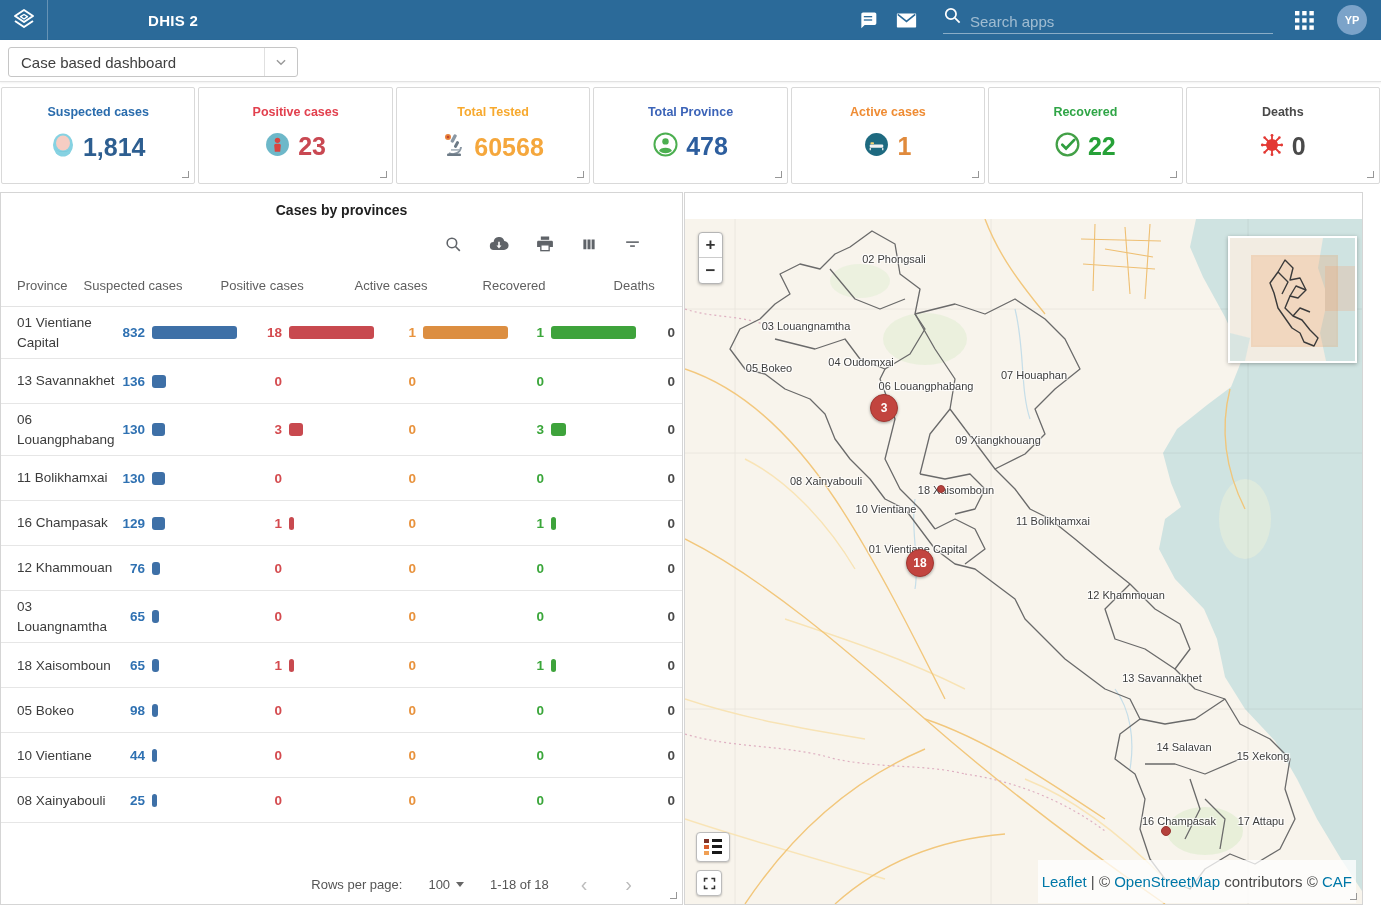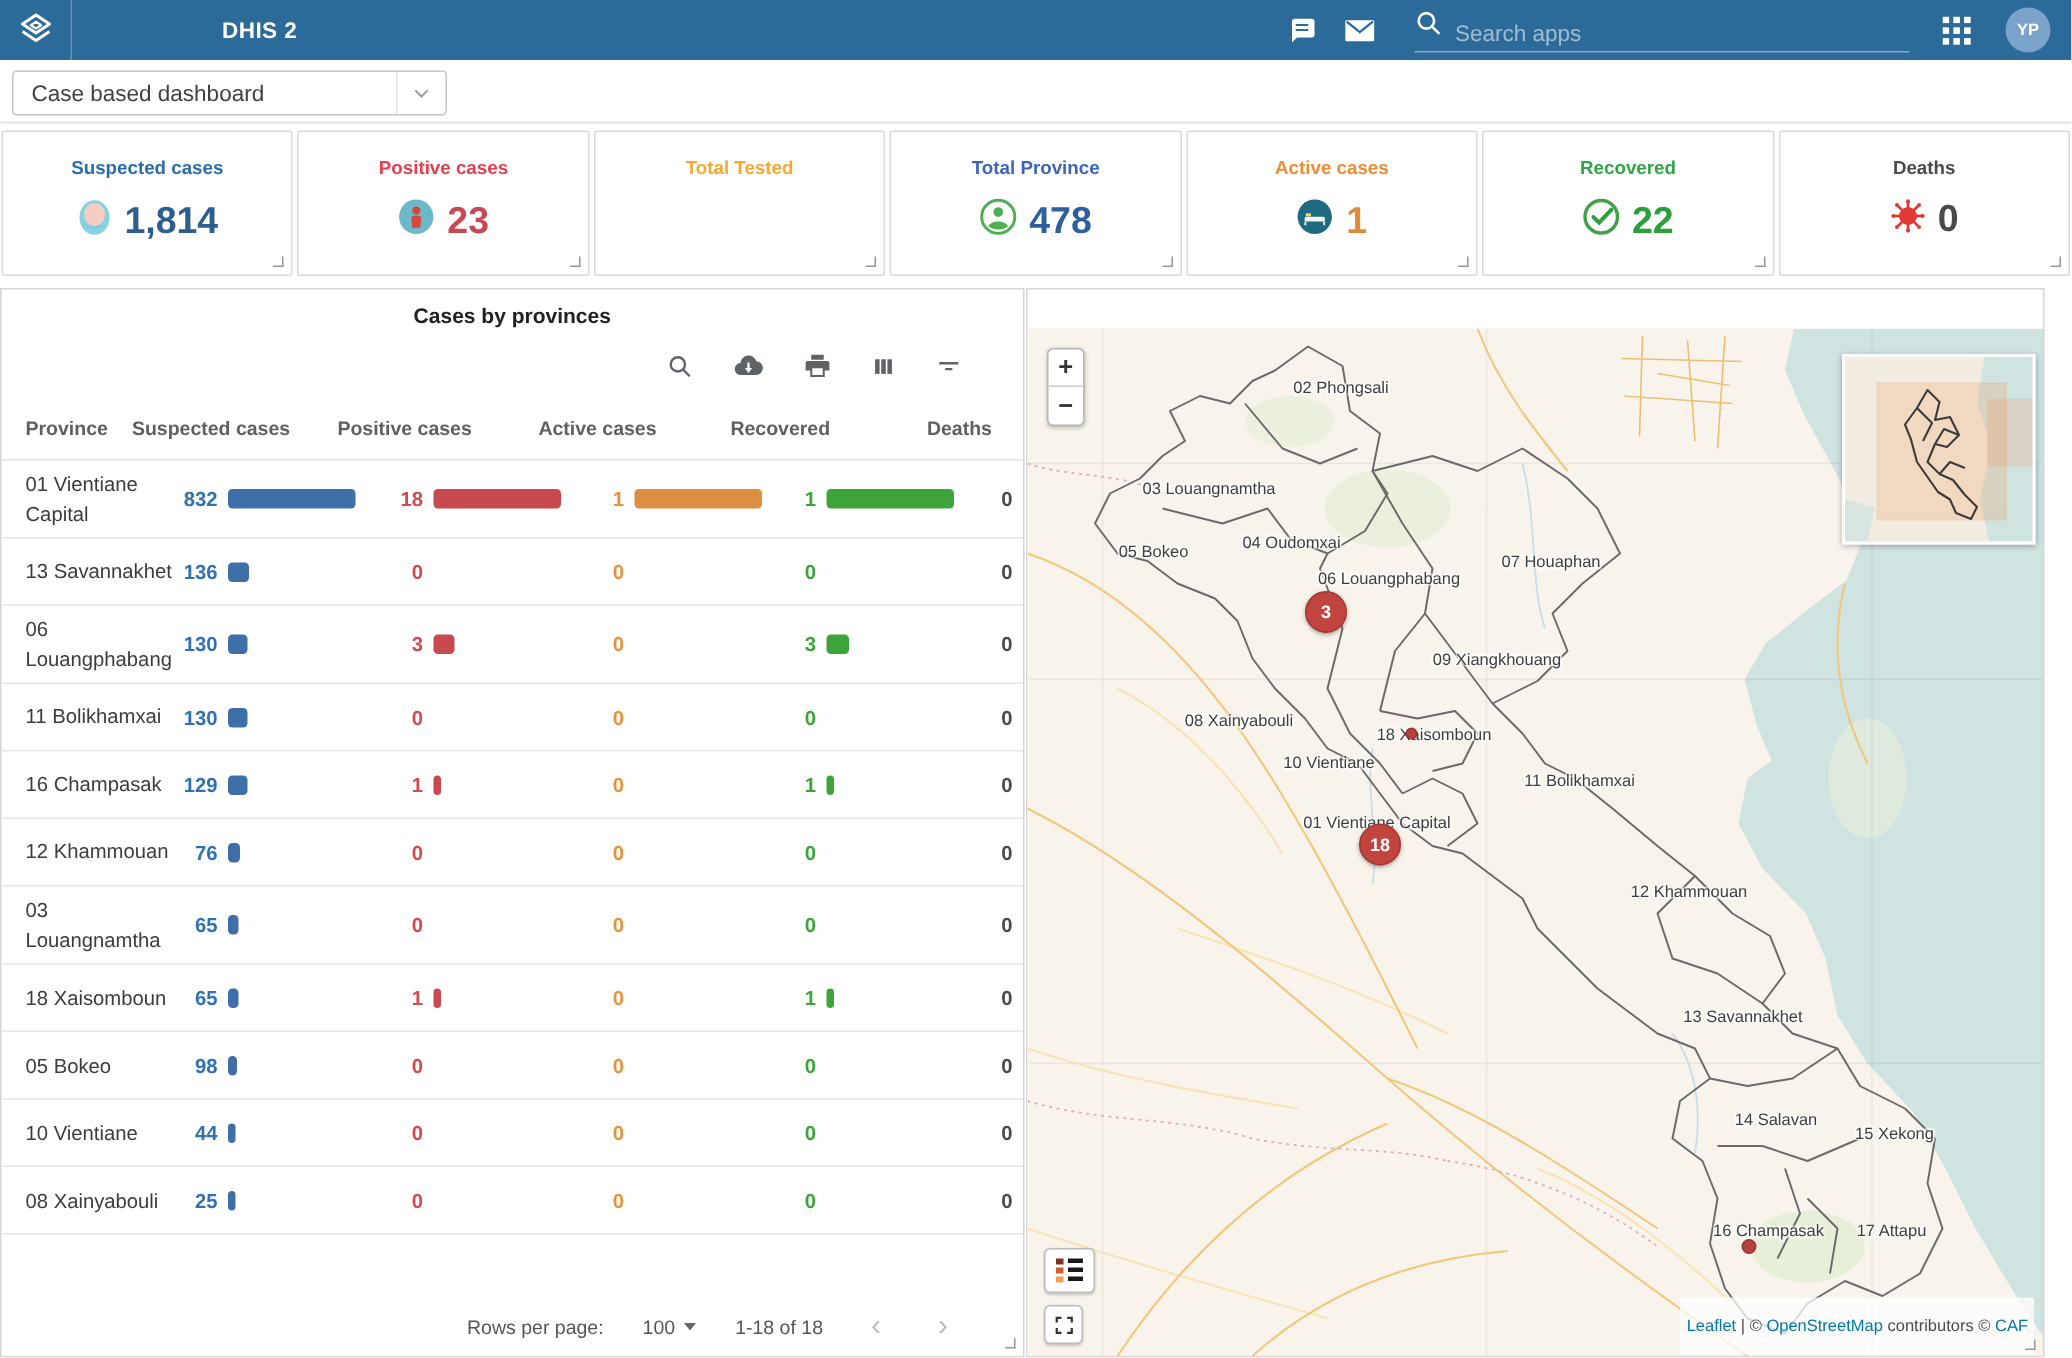--- a/index.html
+++ b/index.html
@@ -54,21 +54,21 @@
   .toolbar .t-icon { cursor:pointer; display:flex; }
   .ctable { width:712px; }
   .thead { display:flex; height:42px; align-items:center; border-bottom:1px solid #e3e3e3; color:#5f5f5f; font-size:13px; }
   .trow { display:flex; align-items:center; min-height:45px; border-bottom:1px solid #e6e6e6; font-size:13.5px; padding:6px 0; }
   .col-prov { width:114px; padding-left:16px; color:#3c3c3c; line-height:1.45; }
   .col-num { display:flex; align-items:center; }
   .col-suspected { width:137px; } .col-positive { width:134px; } .col-active { width:128px; }
   .col-recovered { width:131px; } .col-deaths { width:60px; }
   .num-val { width:30px; text-align:right; font-weight:bold; margin-right:7px; flex:none; }
   .bar { height:13px; border-radius:3px; }
-  .h-cell { padding-left:16px;font-weight:bold; }
+  .h-cell { padding-left:16px; }
   .pagination { position:absolute; left:0; right:0; bottom:10px; display:flex; align-items:center; justify-content:flex-end;
     gap:26px; padding-right:44px; font-size:13px; color:#555; }
   .rpp { display:flex; align-items:center; gap:6px; cursor:pointer; }
   .rpp .tri { width:0; height:0; border-left:4px solid transparent; border-right:4px solid transparent; border-top:5px solid #666; }
   .pg-chev { font-size:20px; color:#bcbcbc; cursor:pointer; line-height:1; padding:0 6px; }
 
   
   .map-header { height:26px; display:flex; align-items:center; position:relative; }
   .map-header h2 { flex:1; }
   .mh-left { position:absolute; left:12px; top:3px; cursor:pointer; }
@@ -85,21 +85,21 @@
     border-radius:4px; box-shadow:0 1px 3px rgba(0,0,0,.25); overflow:hidden; }
   .zoom-btn { height:25px; display:flex; align-items:center; justify-content:center; font-size:17px; font-weight:bold;
     color:#333; cursor:pointer; }
   .zoom-btn:first-child { border-bottom:1px solid #ccc; }
   .minimap { position:absolute; left:543px; top:17px; width:129px; height:127px; background:#f2ece2;
     border:2px solid #fff; box-shadow:0 1px 4px rgba(0,0,0,.3); cursor:pointer; }
   .map-btn { position:absolute; background:#fff; border:1px solid #bbb; border-radius:4px;
     box-shadow:0 1px 2px rgba(0,0,0,.2); display:flex; align-items:center; justify-content:center; cursor:pointer; }
   .legend-btn { left:11px; top:613px; width:34px; height:30px; }
   .fs-btn { left:11px; top:651px; width:26px; height:26px; }
-  .attribution { position:absolute; right:6px; bottom:1px; font-size:11px; color:#4a4a4a;
+  .attribution { position:absolute; right:6px; bottom:1px; font-size:15px; color:#4a4a4a;
     background:rgba(255,255,255,.75); padding:13px 4px; }
   .attribution a { color:#0078a8; text-decoration:none; cursor:pointer; }
   .map-corner { position:absolute; right:5px; bottom:4px; }
 </style>
 </head>
 <body>
 
 <div class="page">
 
   <header class="topbar">
@@ -189,20 +189,32 @@
               <circle cx="12" cy="12" r="11" fill="#6db8c9"></circle>
               <circle cx="12" cy="8" r="2.6" fill="#d9453f"></circle>
               <path d="M8.8 12.5 c0-1.5 6.4-1.5 6.4 0 l-.6 6.5 h-5.2z" fill="#d9453f"></path>
             </svg></span>
           <span class="c-value" style="color:#c94852">23</span>
         </div>
         <span class="corner"></span>
       </div>
       <div class="card">
         <span class="c-label" style="color:#f7a92e">Total Tested</span>
+        <div class="c-value-row">
+          <span><svg width="24" height="26" viewBox="0 0 24 26">
+              <circle cx="6" cy="5" r="3" fill="#e8833a"></circle>
+              <circle cx="6" cy="5" r="1.3" fill="#c1452f"></circle>
+              <rect x="10" y="2" width="3.4" height="9" rx="1.4" transform="rotate(28 11.7 6.5)" fill="#8a97a3"></rect>
+              <rect x="13" y="9" width="3" height="7" rx="1.2" transform="rotate(28 14.5 12.5)" fill="#6c7a86"></rect>
+              <path d="M7 21 a8 8 0 0 0 12 -6" stroke="#8a97a3" stroke-width="2" fill="none"></path>
+              <rect x="5" y="21.5" width="14" height="2.6" rx="1.2" fill="#6c7a86"></rect>
+              <rect x="9" y="17" width="8" height="1.8" fill="#aeb8c0"></rect>
+            </svg></span>
+          <span class="c-value" style="color:#f5a73c">60568</span>
+        </div>
         <span class="corner"></span>
       </div>
       <div class="card">
         <span class="c-label" style="color:#3c64b8">Total Province</span>
         <div class="c-value-row">
           <span><svg width="25" height="25" viewBox="0 0 24 24">
               <circle cx="12" cy="12" r="10.6" fill="none" stroke="#4caf50" stroke-width="1.9"></circle>
               <circle cx="12" cy="9" r="3.1" fill="#4caf50"></circle>
               <path d="M5.8 18.2 c1.2-4.2 11.2-4.2 12.4 0 a10.6 10.6 0 0 1 -12.4 0z" fill="#4caf50"></path>
             </svg></span>

